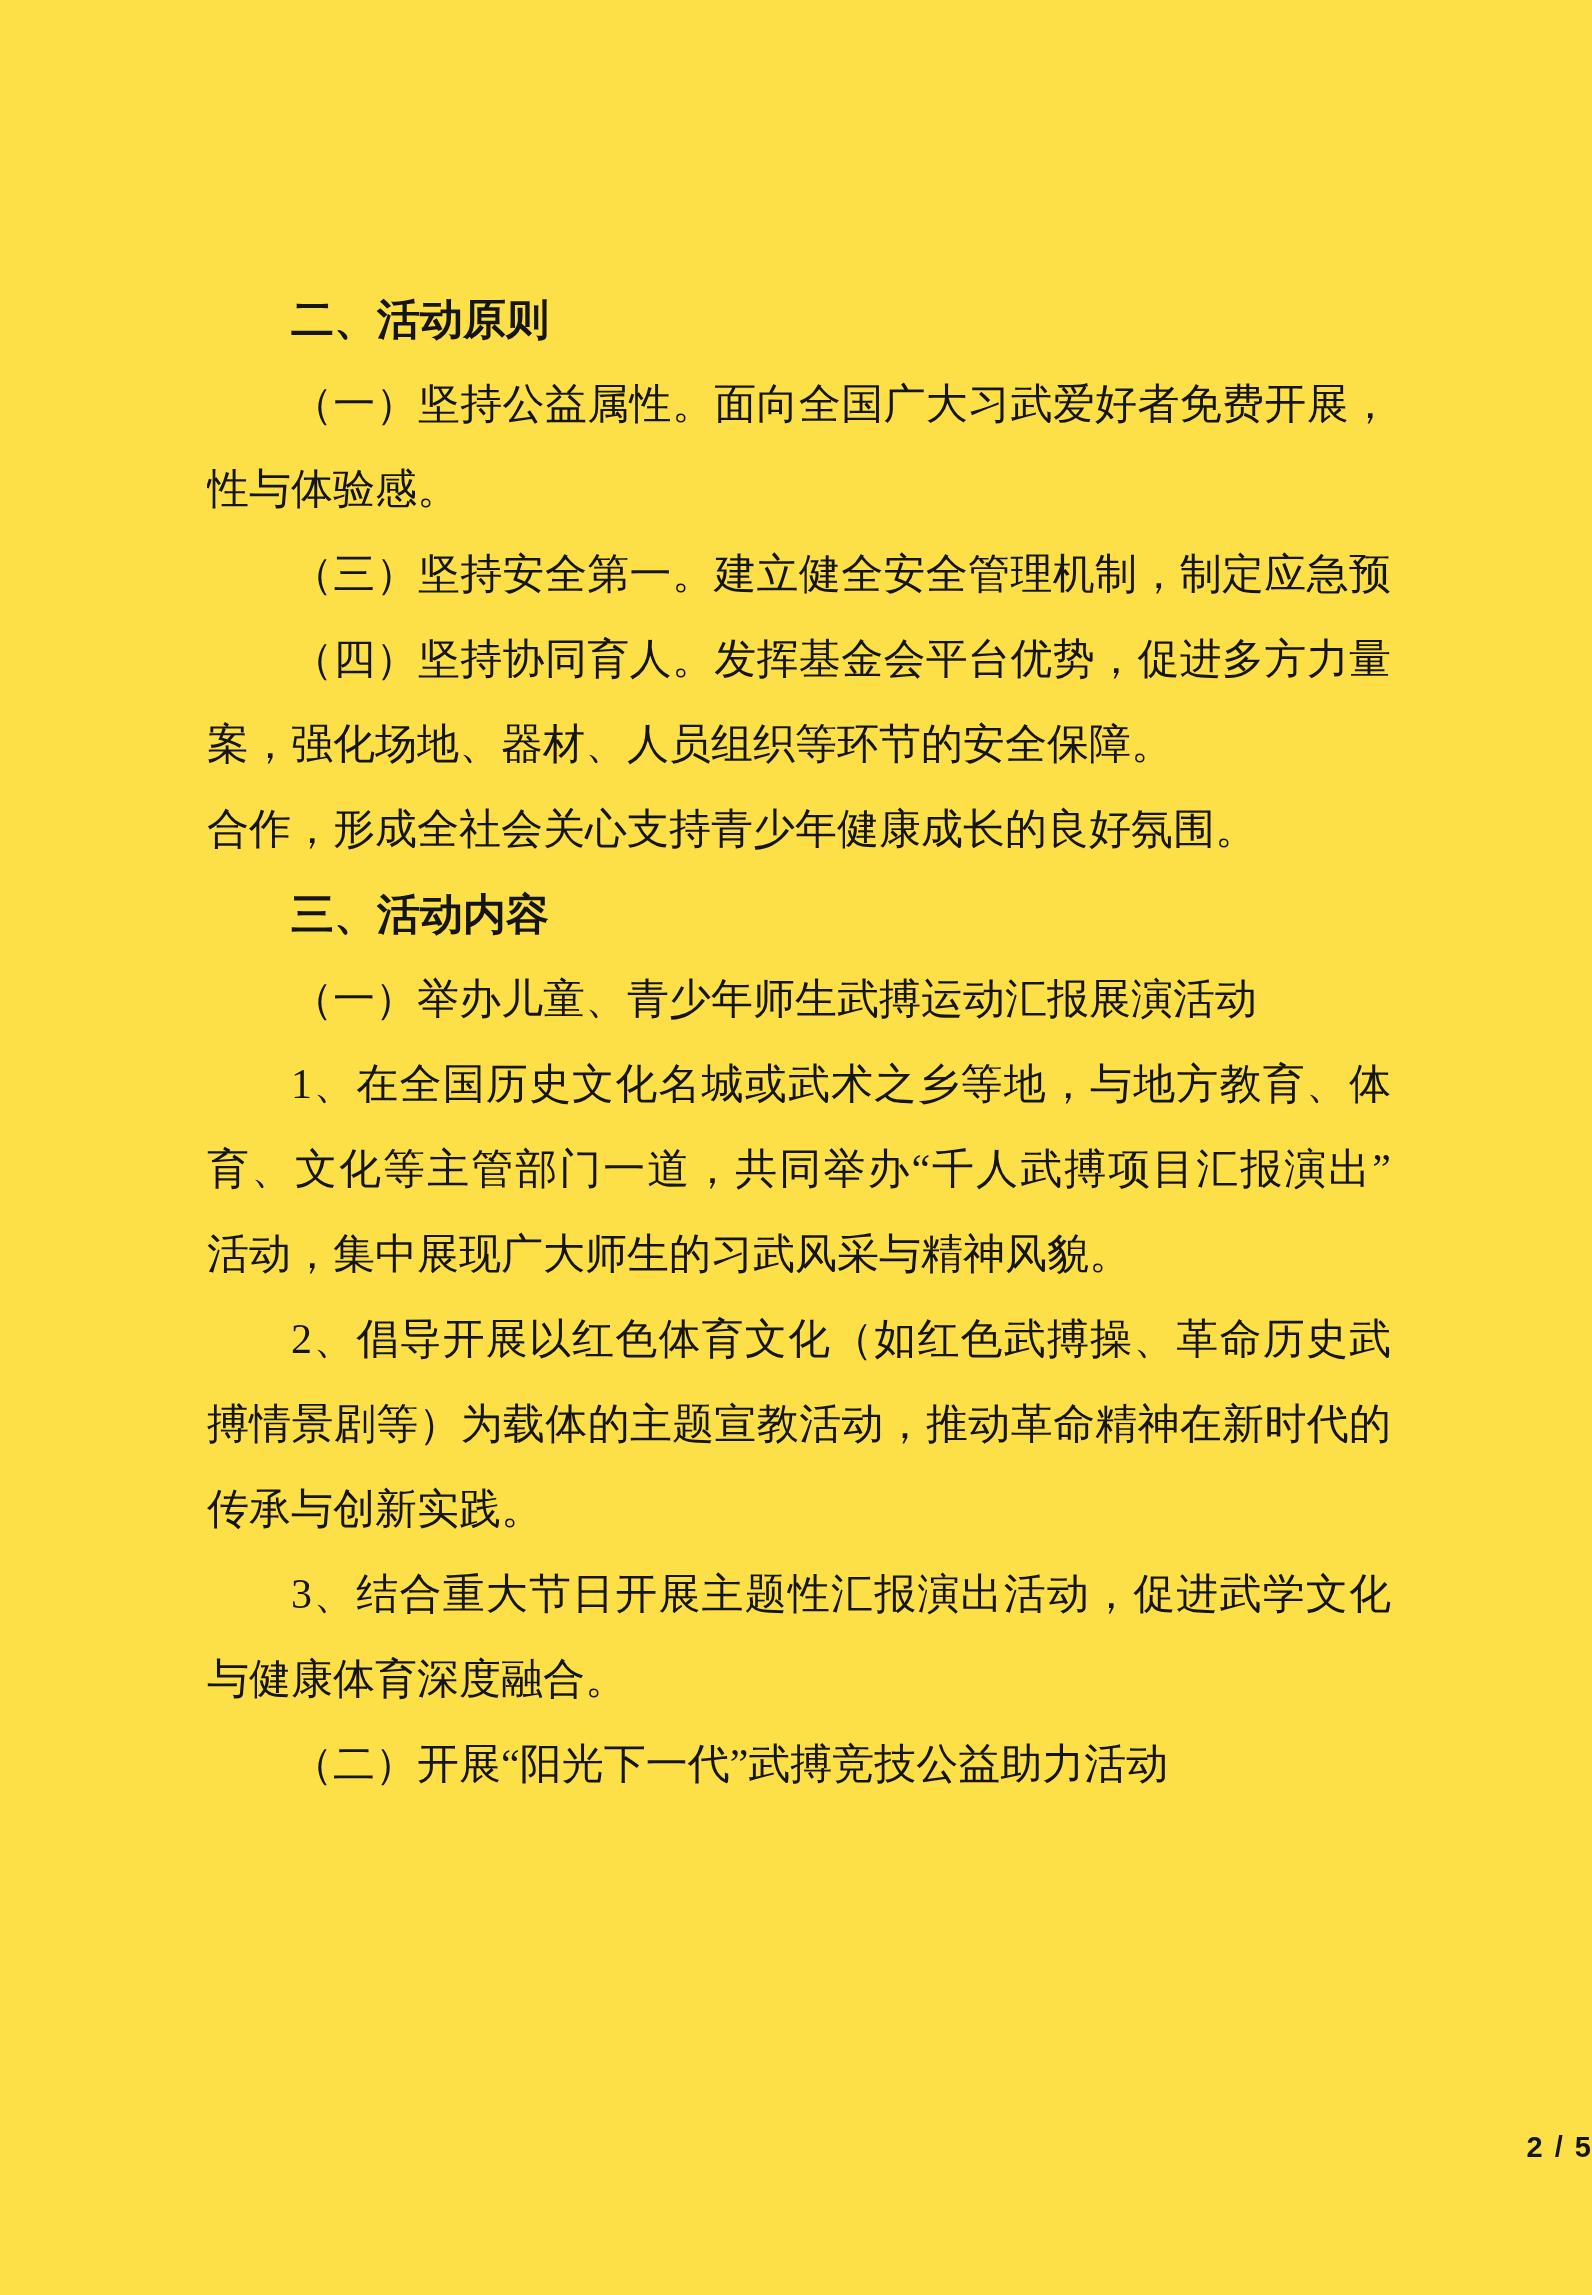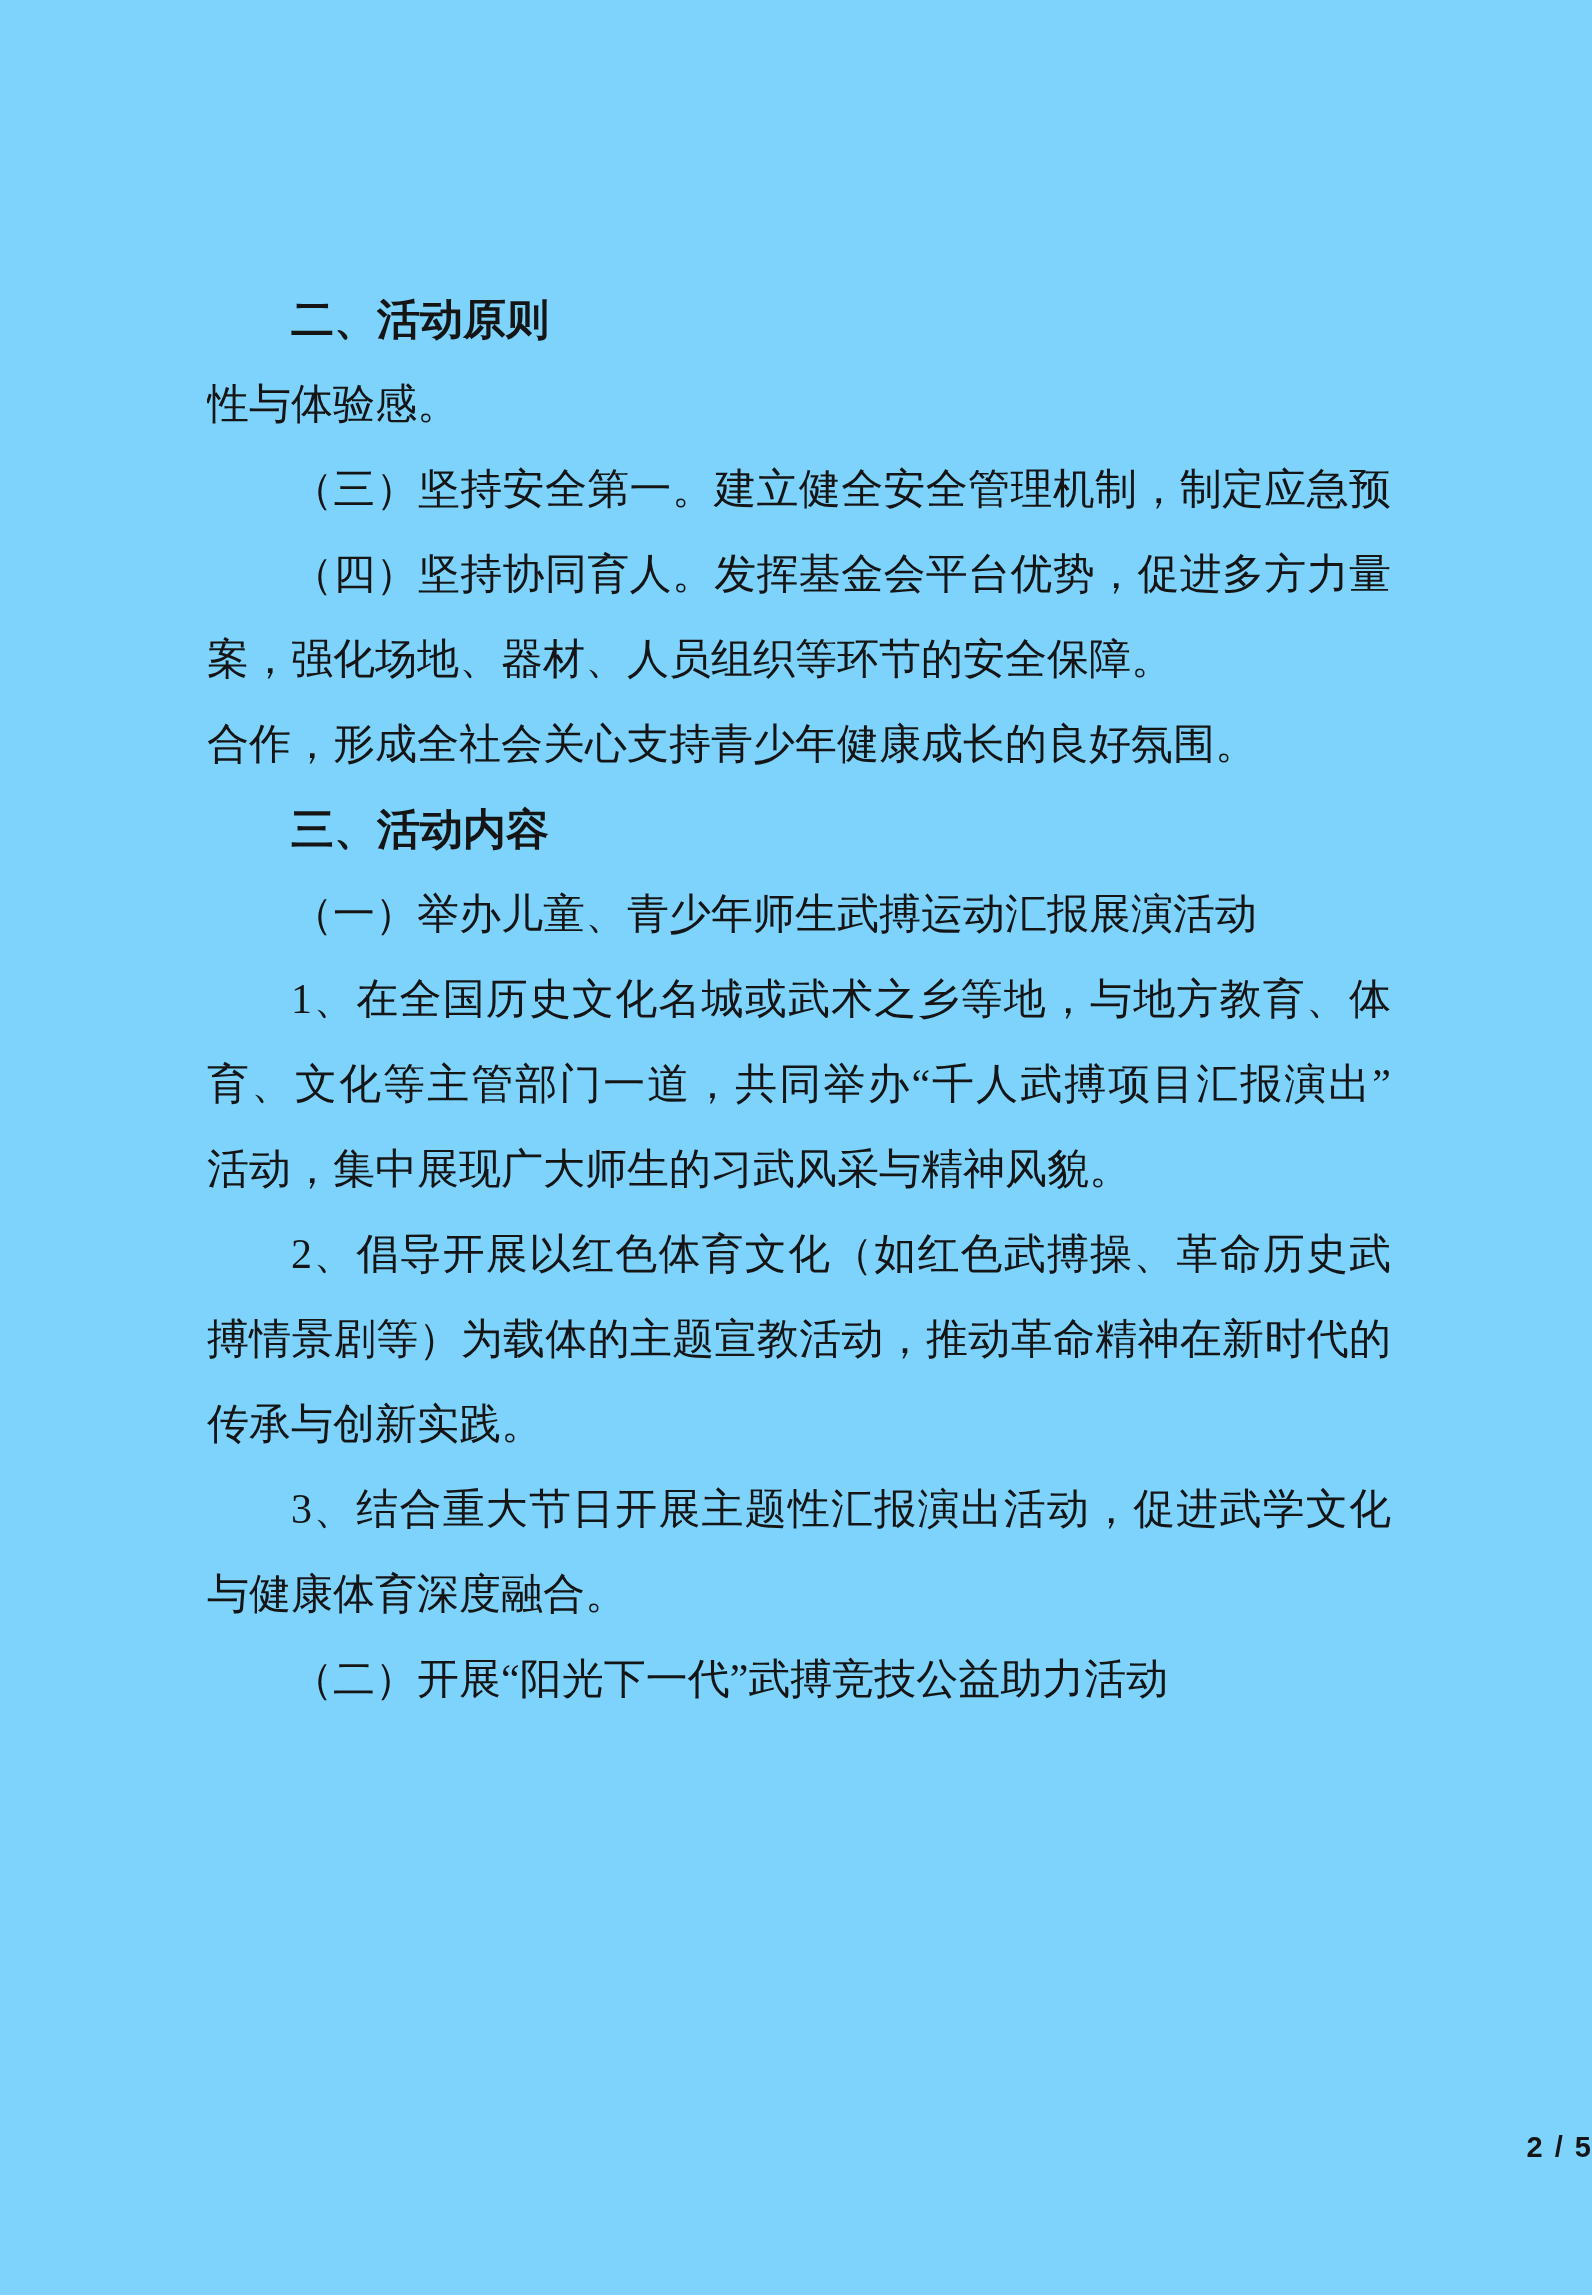--- a/index.html
+++ b/index.html
@@ -4,21 +4,21 @@
 <style>
   html, body {
     margin: 0;
     padding: 0;
     background: #e8e8e8;
   }
   .page {
     position: relative;
     width: 1593px;
     height: 2295px;
-    background: #7dd3fc;
+    background: #fde047;
     margin: 0 auto;
     overflow: hidden;
     color: #151515;
   }
   .doc-body {
     position: absolute;
     top: 277px;
     left: 207px;
     width: 1184px;
   }
@@ -61,20 +61,21 @@
     letter-spacing: 2px;
     color: #151515;
   }
 </style>
 </head>
 <body>
 
 <div class="page">
   <div class="doc-body">
     <div class="line hei indent">二、活动原则</div>
+    <div class="line indent fill">（一）坚持公益属性。面向全国广大习武爱好者免费开展，</div>
     <div class="line">性与体验感。</div>
     <div class="line indent fill">（三）坚持安全第一。建立健全安全管理机制，制定应急预</div>
     <div class="line indent fill">（四）坚持协同育人。发挥基金会平台优势，促进多方力量</div>
     <div class="line">案，强化场地、器材、人员组织等环节的安全保障。</div>
     <div class="line">合作，形成全社会关心支持青少年健康成长的良好氛围。</div>
     <div class="line hei indent">三、活动内容</div>
     <div class="line kai indent">（一）举办儿童、青少年师生武搏运动汇报展演活动</div>
     <div class="line indent fill">1、在全国历史文化名城或武术之乡等地，与地方教育、体</div>
     <div class="line fill">育、文化等主管部门一道，共同举办“千人武搏项目汇报演出”</div>
     <div class="line">活动，集中展现广大师生的习武风采与精神风貌。</div>

